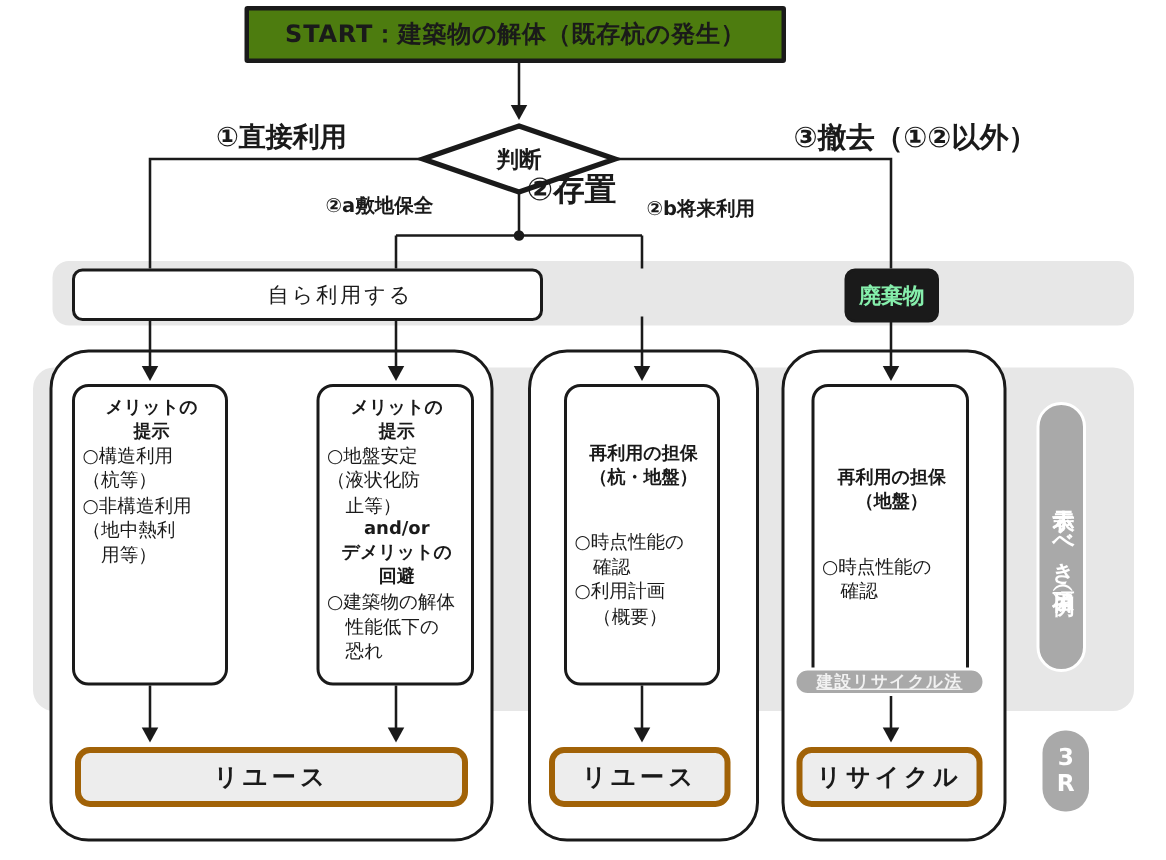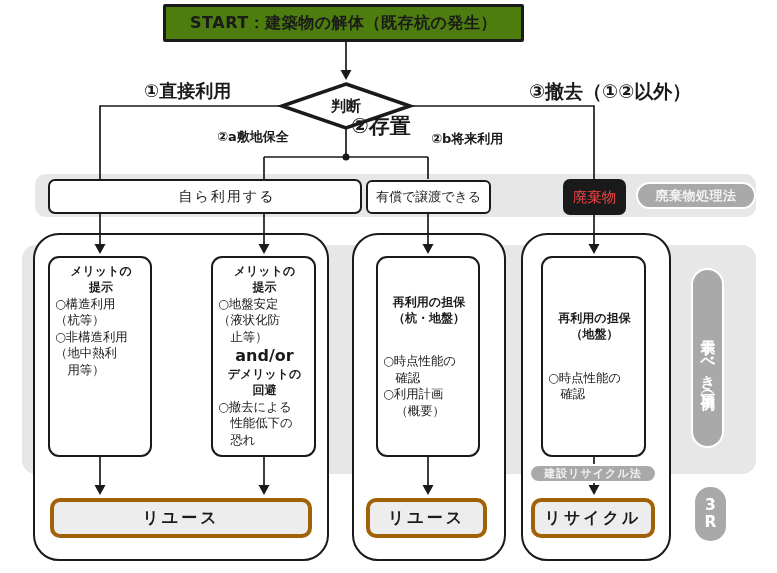--- a/index.html
+++ b/index.html
@@ -37,48 +37,48 @@
   .lbl-b2a { left:217px; top:128px; }
   .lbl-b2b { left:431px; top:130px; }
 
   .rownode {
     position:absolute; background:#fff; border:2.5px solid #1a1a1a;
     display:flex; align-items:center; justify-content:center;
   }
   .self-use  { left:48px;  top:179px; width:266px; height:31px; border-radius:7px; font-size:14px; letter-spacing:2px;padding-left:44px; }
   .paid      { left:366px; top:180px; width:121px; height:30px; border-radius:6px; font-size:13px; }
   .waste     { left:563px; top:179px; width:59px;  height:32px; border-radius:7px;
-               background:#1a1a1a; color:#ef4444; border-color:#1a1a1a; font-weight:normal; font-size:14.5px; }
+               background:#1a1a1a; color:#86efac; border-color:#1a1a1a; font-weight:bold; font-size:14.5px; }
 
   .gpill {
     position:absolute; background:#a9a9a9; color:#f2f2f2; border:2px solid #ffffff;
     display:flex; align-items:center; justify-content:center; font-weight:bold;
     box-sizing:border-box;
   }
   .waste-law   { left:636px; top:182px; width:120px; height:27px; border-radius:14px; font-size:13px; letter-spacing:0.5px; }
-  .recycle-law { left:529px; top:464px; width:128px; height:19px; border-radius:10px; font-size:11px; letter-spacing:1px; }
+  .recycle-law { left:529px; top:445px; width:128px; height:19px; border-radius:10px; font-size:11px; letter-spacing:1px;text-decoration:underline; }
   .side-pill   {
     left:691px; top:268px; width:33px; height:180px; border-radius:17px;
     font-size:14.5px; color:#fff;
     writing-mode:vertical-rl; letter-spacing:1px;
   }
   .badge-3r {
     position:absolute; left:695px; top:487px; width:31px; height:54px;
     background:#a9a9a9; border-radius:15px; color:#fff; font-weight:bold; font-size:15.5px;
     display:flex; flex-direction:column; align-items:center; justify-content:center; line-height:1.1;
   }
 
   .detail {
     position:absolute; background:#fff; border:2.5px solid #1a1a1a; border-radius:11px;
     font-size:12.4px; line-height:1.33; padding:6px 3px 4px 5px;
     display:flex; flex-direction:column; box-sizing:border-box;
   }
   .detail .ttl { font-weight:bold; text-align:center; white-space:pre-line; font-size:12px; }
   .detail .bdy { white-space:pre-line; text-align:left; }
-  .detail .mid { font-weight:bold; text-align:center; font-size:16px; }
+  .detail .mid { font-weight:bold; text-align:center; font-size:12px; }
   .detail.centered { justify-content:center; padding-top:5px;gap:27px; }
   .dA { left:48px;  top:256px; width:104px; height:201px; }
   .dB { left:211px; top:256px; width:105px; height:201px; }
   .dC { left:376px; top:256px; width:104px; height:201px; }
   .dD { left:541px; top:256px; width:105px; height:201px; }
 
   .outcome {
     position:absolute; background:#ededed; border:4px solid #a16207; border-radius:10px;
     display:flex; align-items:center; justify-content:center;
     font-weight:bold; font-size:16px; letter-spacing:3px; box-sizing:border-box;
@@ -136,44 +136,42 @@
 
   <div class="diamond-label">判断</div>
 
   <div class="lbl lbl-b1">①直接利用</div>
   <div class="lbl lbl-b3">③撤去（①②以外）</div>
   <div class="lbl lbl-b2">②存置</div>
   <div class="lbl lbl-sm lbl-b2a">②a敷地保全</div>
   <div class="lbl lbl-sm lbl-b2b">②b将来利用</div>
 
   <div class="rownode self-use">自ら利用する</div>
-  <div class="rownode paid">有償で譲渡できる</div>
   <div class="rownode waste">廃棄物</div>
-  <div class="gpill waste-law">廃棄物処理法</div>
 
   <div class="detail dA">
     <div class="ttl">メリットの
 提示</div>
     <div class="bdy">○構造利用
 （杭等）
 ○非構造利用
 （地中熱利
 　用等）</div>
   </div>
 
   <div class="detail dB">
     <div class="ttl">メリットの
 提示</div>
     <div class="bdy">○地盤安定
 （液状化防
 　止等）</div>
     <div class="mid">and/or</div>
     <div class="ttl">デメリットの
 回避</div>
-    <div class="bdy">○撤去による
+    <div class="bdy">○建築物の解体
 　性能低下の
 　恐れ</div>
   </div>
 
   <div class="detail dC centered">
     <div class="ttl">再利用の担保
 （杭・地盤）</div>
     <div class="bdy">○時点性能の
 　確認
 ○利用計画

